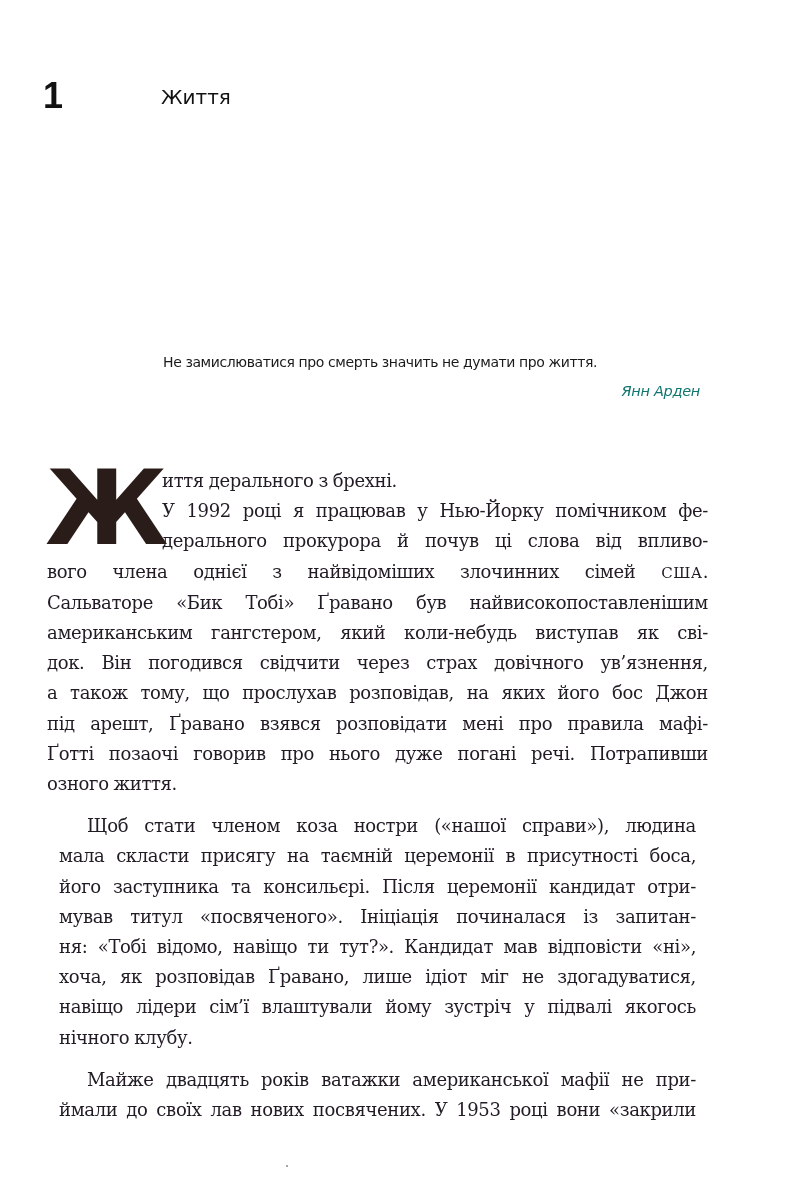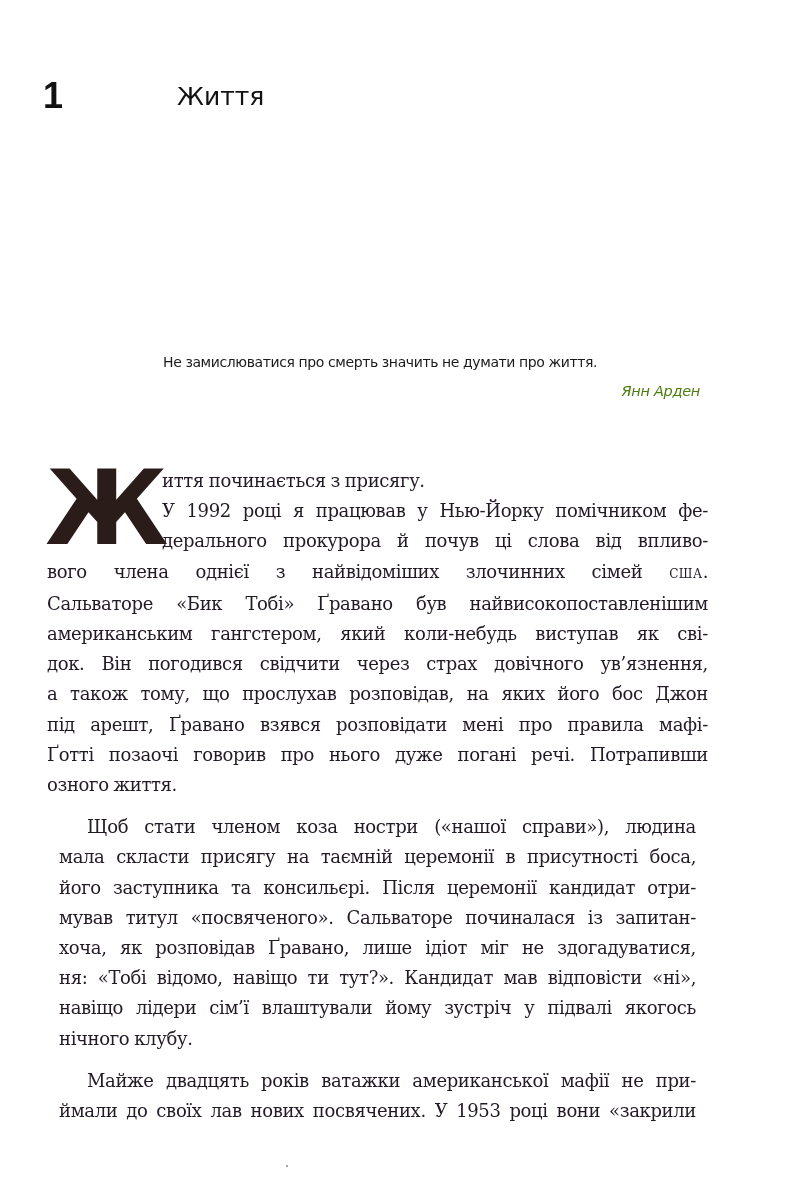--- a/index.html
+++ b/index.html
@@ -22,45 +22,44 @@
     font-weight: bold;
     font-size: 36px;
     line-height: 40px;
     color: #121212;
   }
   .chapter-title {
     position: absolute;
     left: 161px;
     top: 80px;
     font-family: "DejaVu Sans", sans-serif;
-    font-size: 25px;
+    font-size: 20px;
     line-height: 34px;
     color: #121212;
-    margin-left: 16px;
   }
   .epigraph {
     position: absolute;
     left: 163px;
     top: 352px;
     width: 540px;
     font-family: "DejaVu Sans", sans-serif;
     font-size: 14px;
     line-height: 20px;
     color: #1a1a1a;
     letter-spacing: -0.4px;
   }
   .epigraph-author {
     position: absolute;
     right: 91px;
     top: 381px;
     font-family: "DejaVu Sans", sans-serif;
     font-style: italic;
     font-size: 14.5px;
     line-height: 20px;
-    color: #4d7c0f;
+    color: #0f766e;
     letter-spacing: -0.3px;
   }
   .body-text {
     position: absolute;
     left: 47px;
     top: 466px;
     width: 661px;
     font-family: "DejaVu Serif", serif;
     font-size: 18px;
     line-height: 30.2px;
@@ -100,21 +99,21 @@
     transform: scaleX(0.97);
     transform-origin: left top;
   }
   .first-lines {
     margin-left: 115px;
   }
   .lead-word {
     font-weight: normal;
   }
   .smallcaps {
-    font-size: 12px;
+    font-size: 15px;
     letter-spacing: 0.5px;
   }
   .speck {
     position: absolute;
     left: 286px;
     top: 1165px;
     width: 2px;
     height: 2px;
     background: #888;
     border-radius: 1px;
@@ -126,41 +125,41 @@
 <div class="chapter-number">1</div>
 <div class="chapter-title">Життя</div>
 
 <div class="epigraph">Не замислюватися про смерть значить не думати про життя.</div>
 <div class="epigraph-author">Янн Арден</div>
 
 <div class="body-text">
   <div class="first-block">
     <div class="dropcap">Ж</div>
     <div class="first-lines">
-      <span class="line last"><span class="lead-word">иття</span><span> починається з присягу.</span></span>
+      <span class="line last"><span class="lead-word">иття</span><span> дерального з брехні.</span></span>
       <span class="line">У 1992 році я працював у Нью-Йорку помічником фе-</span>
       <span class="line">дерального прокурора й почув ці слова від впливо-</span>
     </div>
     <span class="line"><span>вого члена однієї з найвідоміших злочинних сімей </span><span class="smallcaps">США</span><span>.</span></span>
     <span class="line">Сальваторе «Бик Тобі» Ґравано був найвисокопоставленішим</span>
     <span class="line">американським гангстером, який коли-небудь виступав як сві-</span>
     <span class="line">док. Він погодився свідчити через страх довічного ув’язнення,</span>
     <span class="line">а також тому, що прослухав розповідав, на яких його бос Джон</span>
     <span class="line">під арешт, Ґравано взявся розповідати мені про правила мафі-</span>
     <span class="line">Ґотті позаочі говорив про нього дуже погані речі. Потрапивши</span>
     <span class="line last">озного життя.</span>
   </div>
 
   <div class="para">
     <span class="line" style="padding-left:28px">Щоб стати членом коза ностри («нашої справи»), людина</span>
     <span class="line">мала скласти присягу на таємній церемонії в присутності боса,</span>
     <span class="line">його заступника та консильєрі. Після церемонії кандидат отри-</span>
-    <span class="line">мував титул «посвяченого». Сальваторе починалася із запитан-</span>
+    <span class="line">мував титул «посвяченого». Ініціація починалася із запитан-</span>
+    <span class="line">ня: «Тобі відомо, навіщо ти тут?». Кандидат мав відповісти «ні»,</span>
     <span class="line">хоча, як розповідав Ґравано, лише ідіот міг не здогадуватися,</span>
-    <span class="line">ня: «Тобі відомо, навіщо ти тут?». Кандидат мав відповісти «ні»,</span>
     <span class="line">навіщо лідери сім’ї влаштували йому зустріч у підвалі якогось</span>
     <span class="line last">нічного клубу.</span>
   </div>
 
   <div class="para">
     <span class="line" style="padding-left:28px">Майже двадцять років ватажки американської мафії не при-</span>
     <span class="line">ймали до своїх лав нових посвячених. У 1953 році вони «закрили</span>
   </div>
 </div>
 

